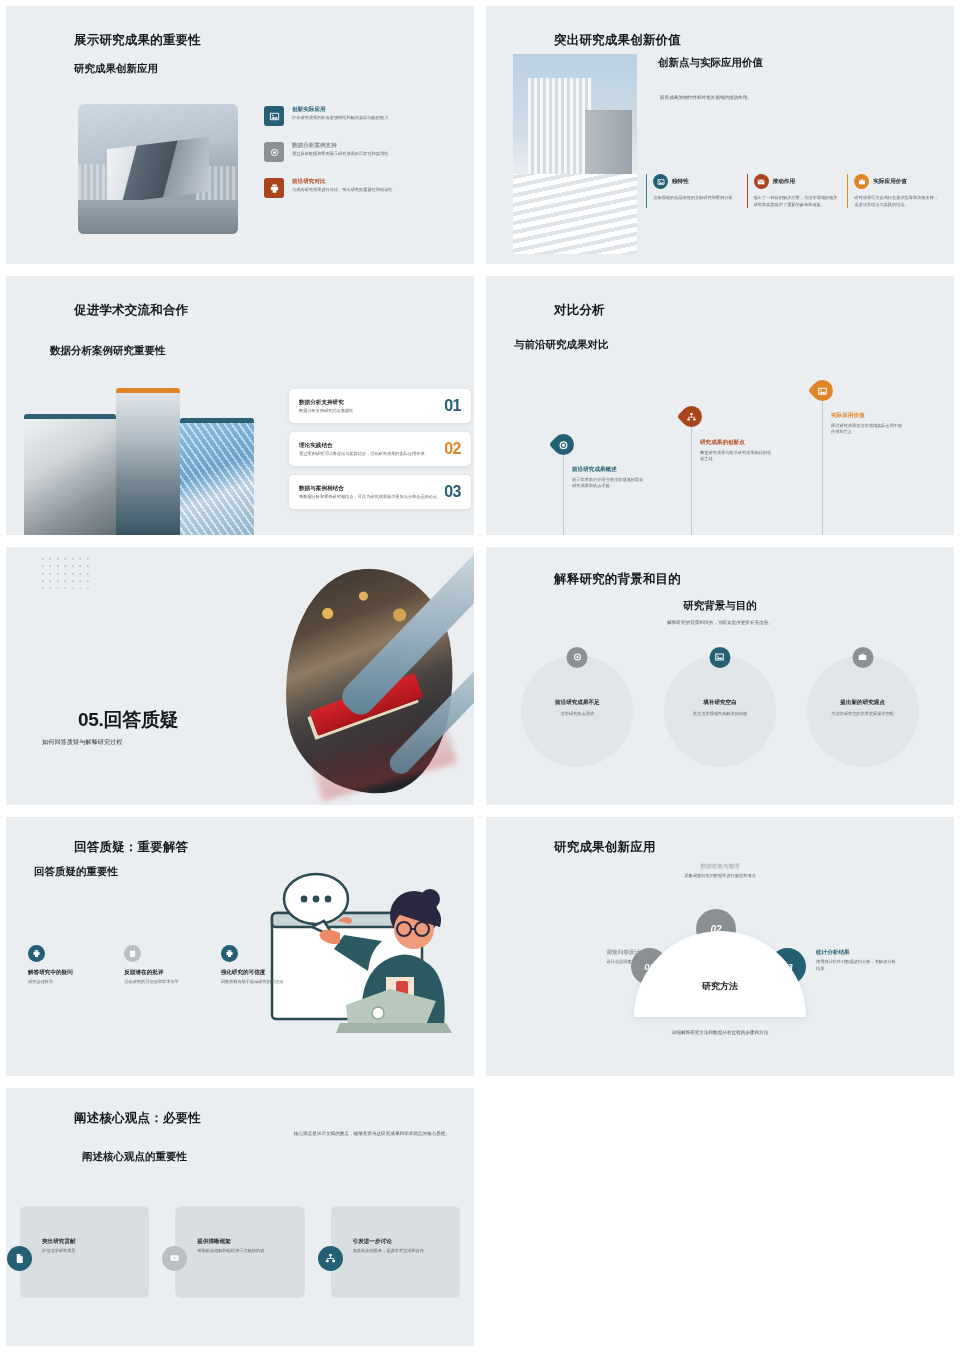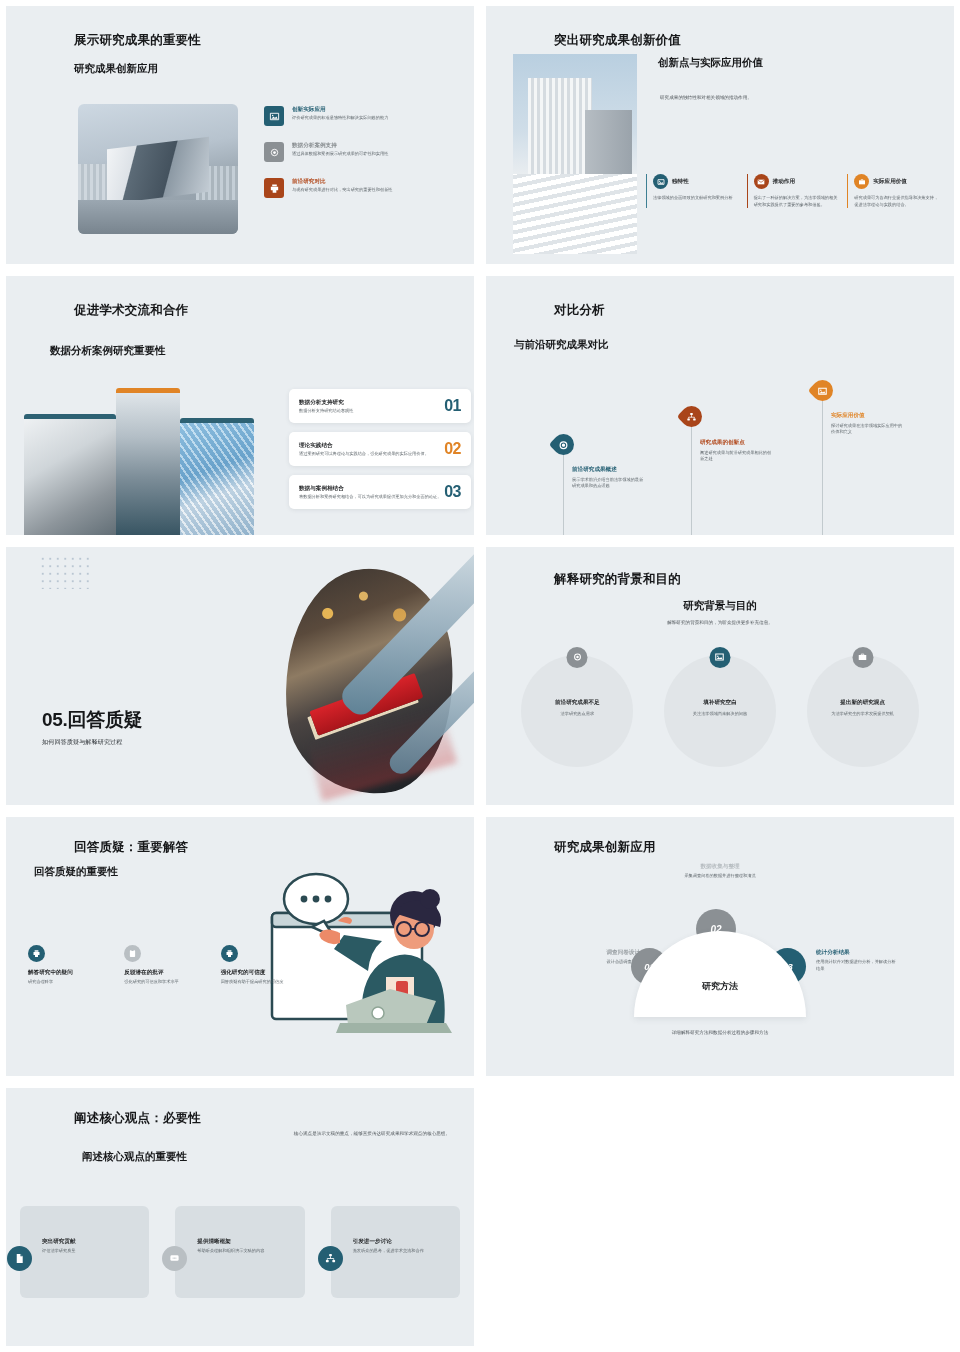--- a/index.html
+++ b/index.html
@@ -153,21 +153,21 @@
   .s4-txt { position: absolute; width: 72px; }
 
   
   .div-dots {
     position: absolute; left: 33px; top: 8px;
     width: 54px; height: 34px;
     background-image: radial-gradient(circle, #b9c6d2 1px, transparent 1.2px);
     background-size: 7.5px 7.5px;
   }
   .div-title { position: absolute; left: 36px; top: 160px; }
-  .div-title .t { font-size: 19px; font-weight: bold; color: #16181a; letter-spacing: -.3px; }
+  .div-title .t { font-size: 19px; font-weight: bold; color: #16181a; letter-spacing: -.3px; margin-left: 36px; }
   .div-title .s { font-size: 6.2px; color: #2b3035; margin-top: 5px; }
   .div-art { position: absolute; right: 0; top: 0; width: 200px; height: 100%; overflow: hidden; }
   .div-blob {
     position: absolute; left: 10px; top: 22px; width: 170px; height: 225px;
     border-radius: 52% 48% 46% 54% / 62% 40% 60% 38%;
     background:
       radial-gradient(circle at 30% 18%, rgba(255,200,90,.85) 0 5px, transparent 6px),
       radial-gradient(circle at 52% 12%, rgba(255,205,110,.8) 0 4px, transparent 5px),
       radial-gradient(circle at 72% 22%, rgba(255,190,80,.7) 0 6px, transparent 7px),
       linear-gradient(165deg,#3a3430 0%,#5a4a3c 24%,#8e7b63 38%,#4a4442 55%,#2a2c30 78%,#1b1e22 100%);

